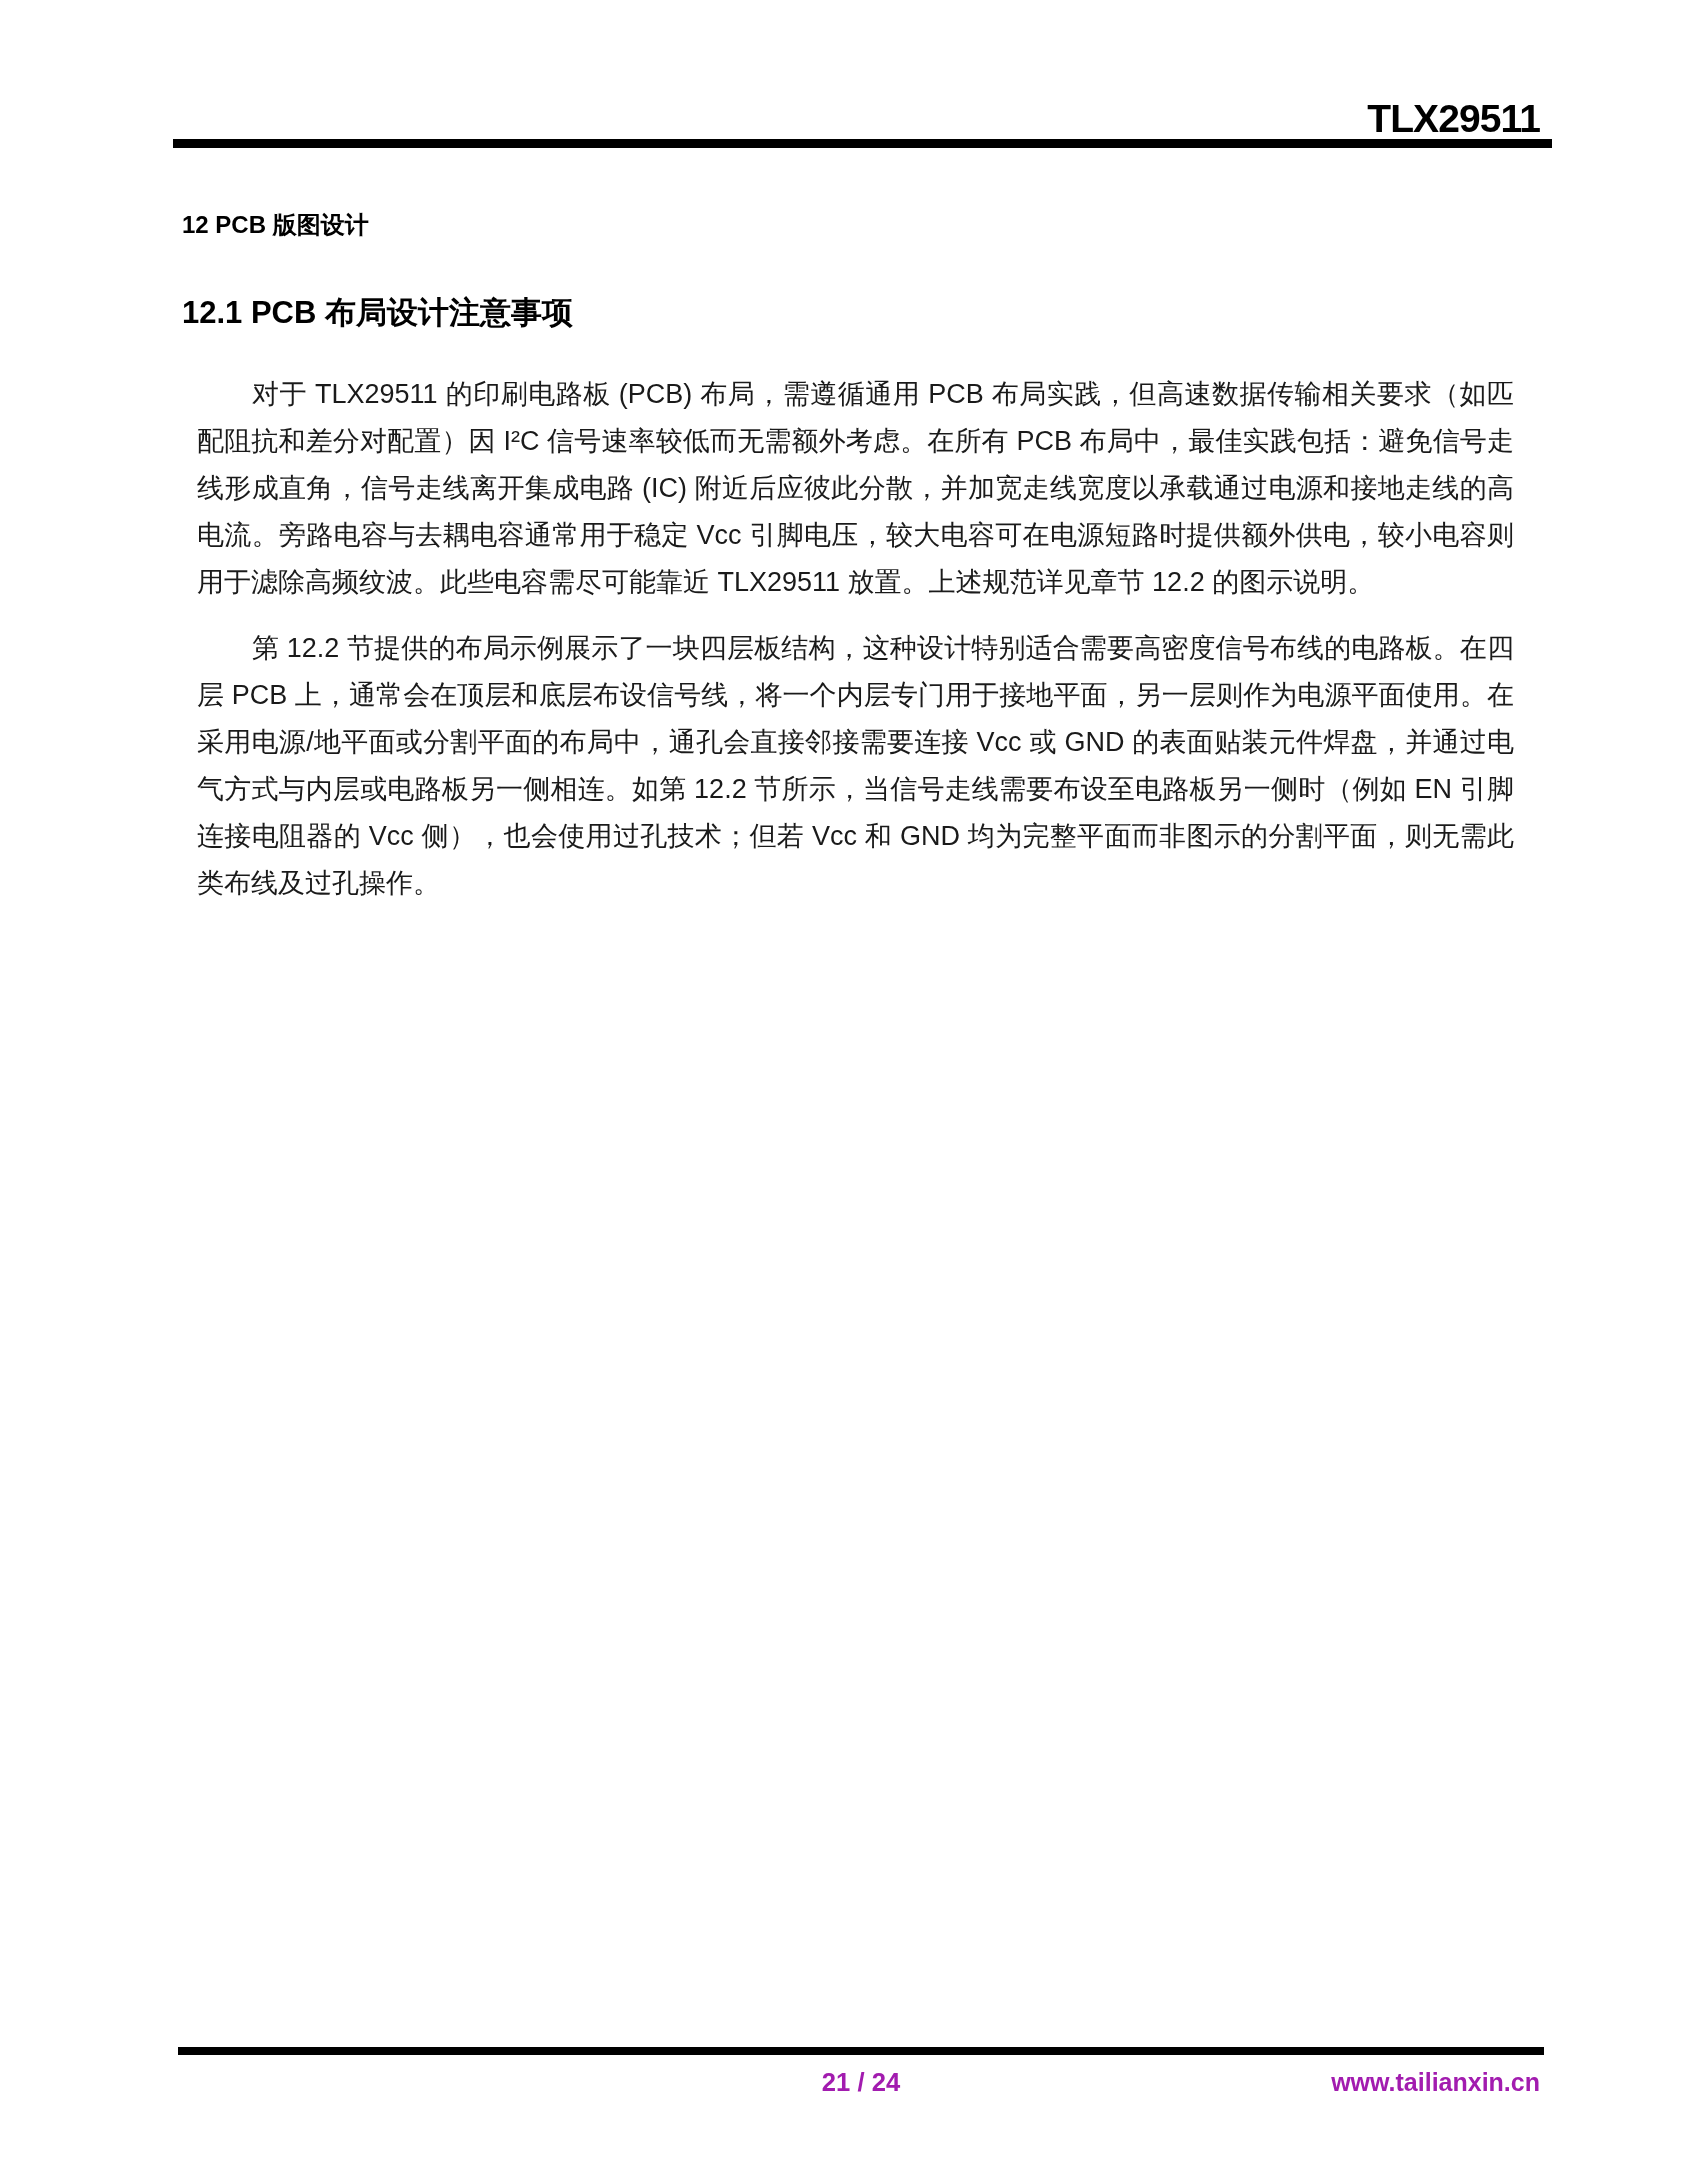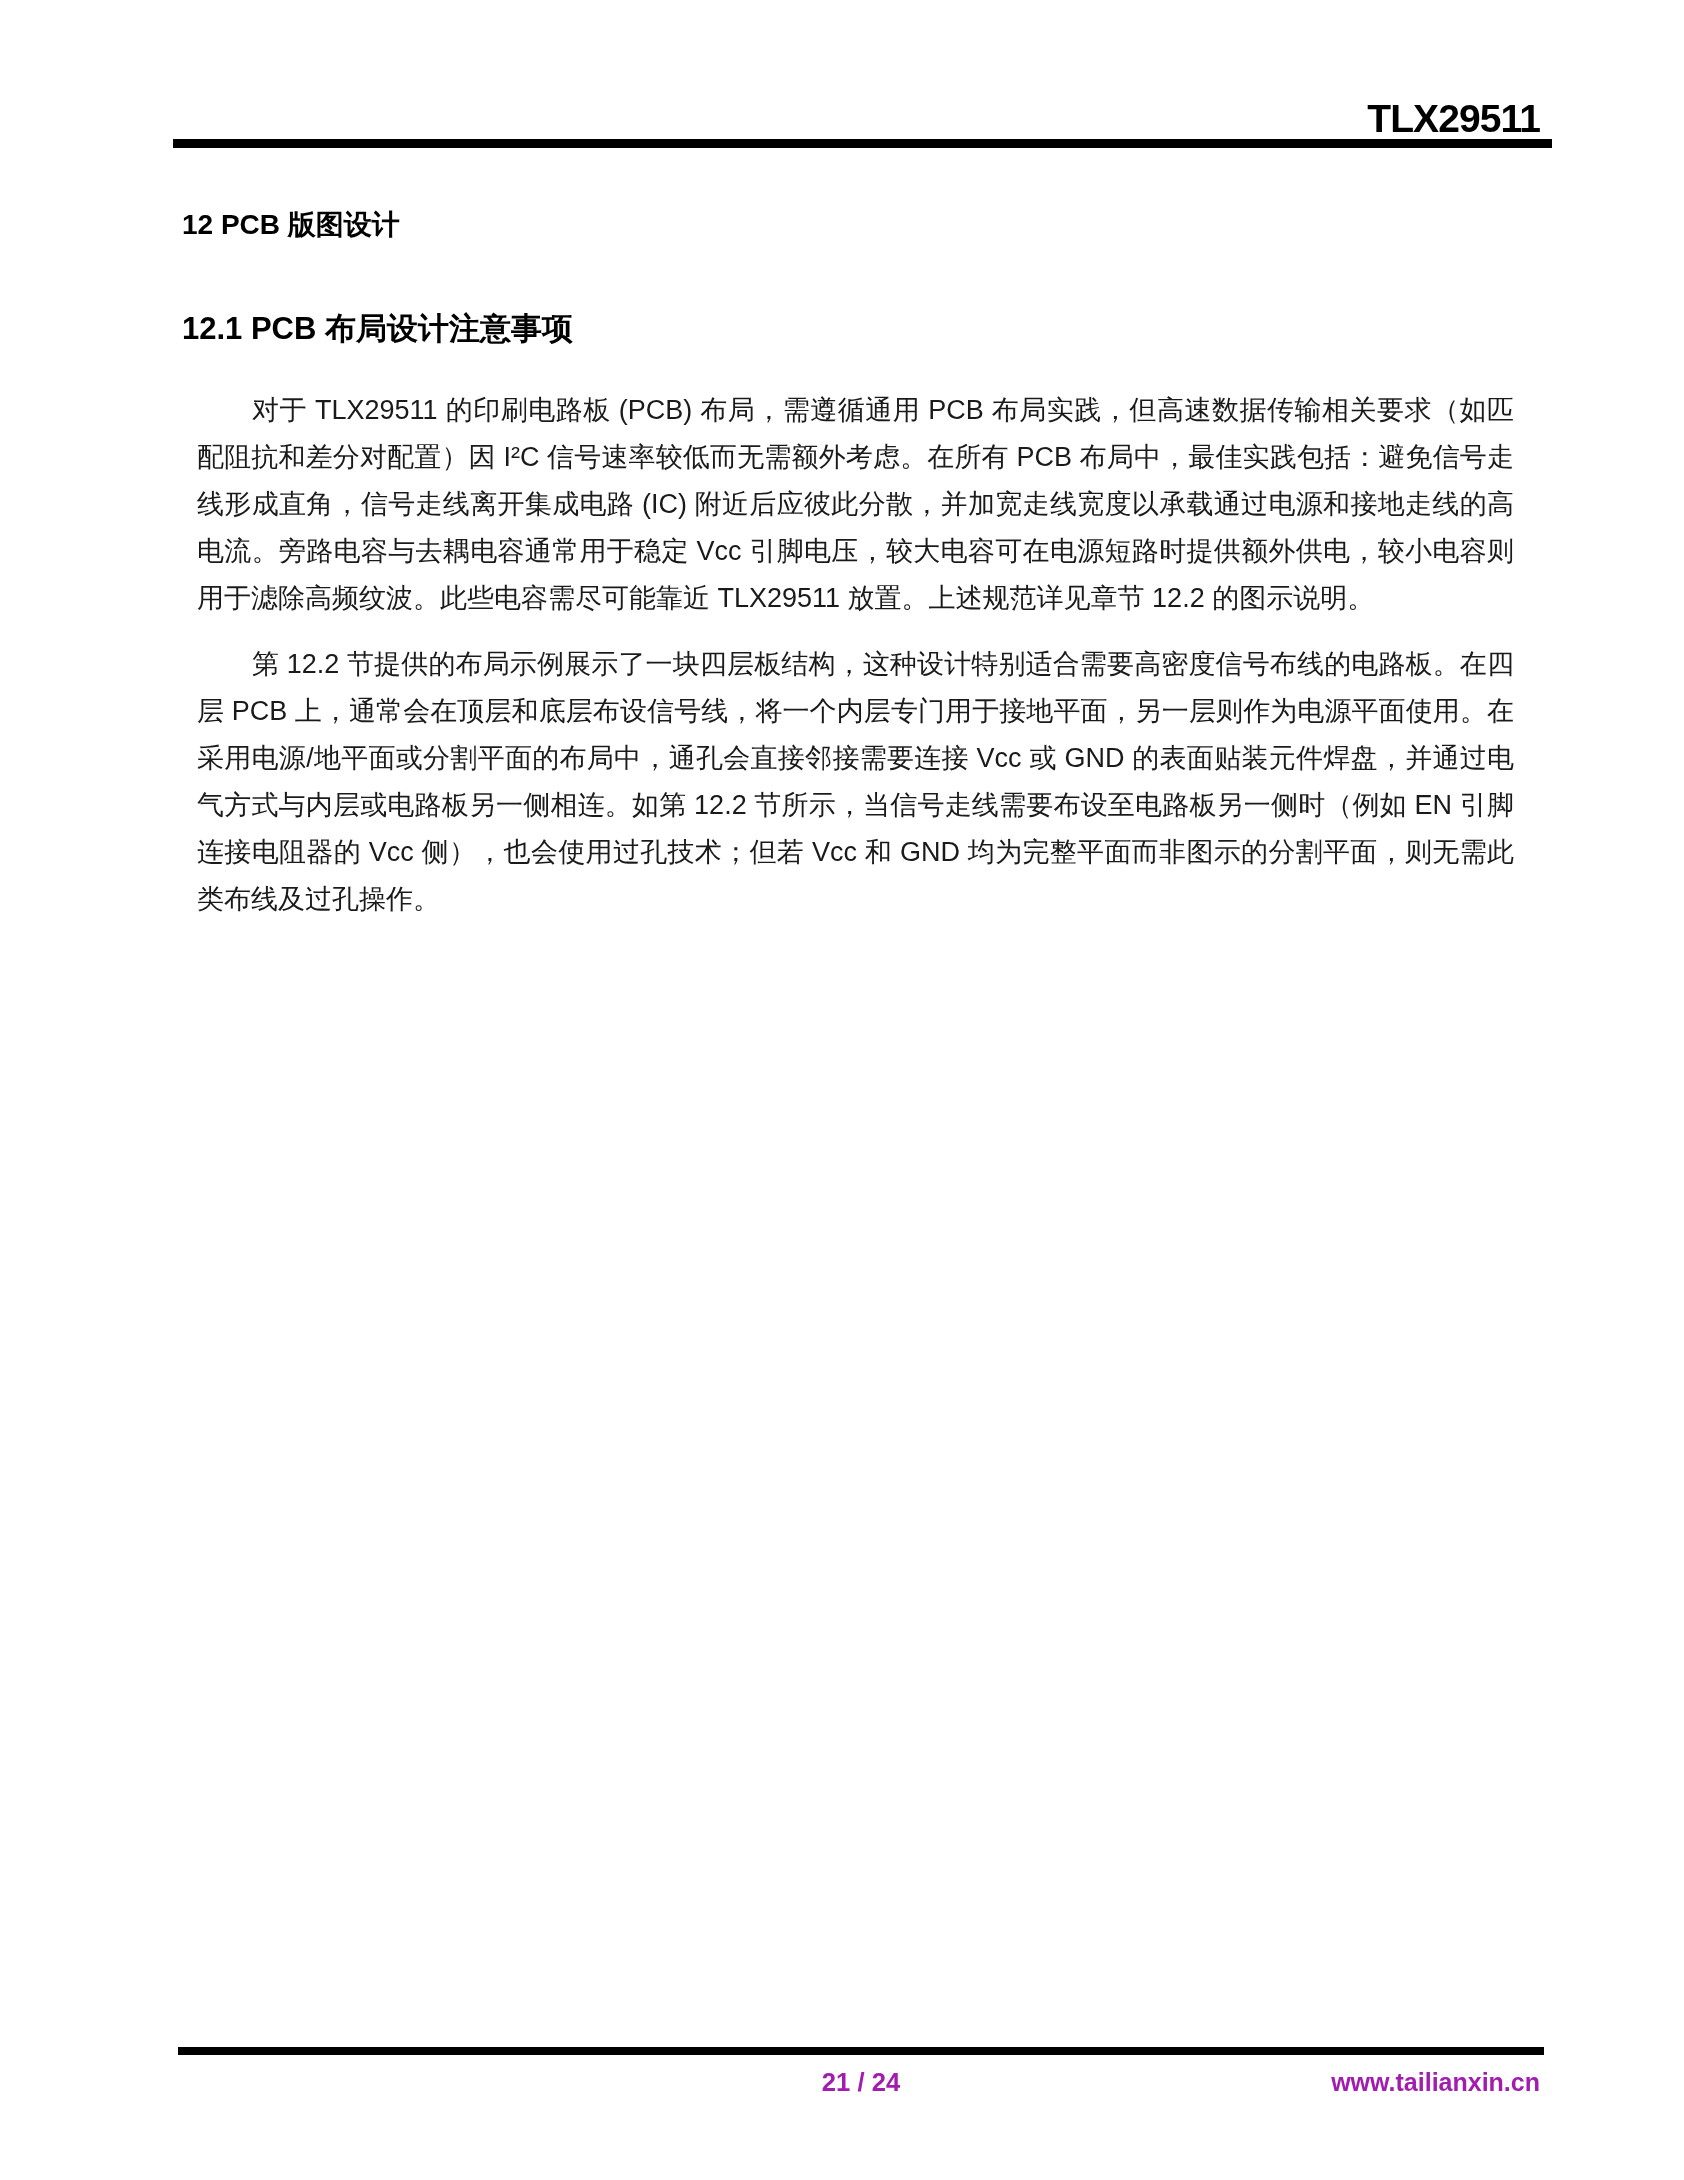--- a/index.html
+++ b/index.html
@@ -39,27 +39,27 @@
 
   
   main {
     position: absolute;
     left: 170px;
     top: 0;
     width: 1363px;
   }
   h1.section-title {
     margin-top: 191px;
-    font-size: 28px;
+    font-size: 24px;
     line-height: 43px;
     font-weight: 700;
     color: #000000;
   }
   h2.subsection-title {
-    margin-top: 56px;
+    margin-top: 40px;
     font-size: 31px;
     line-height: 37px;
     font-weight: 700;
     color: #000000;
   }
   .body-text {
     margin-top: 17px;
     font-size: 27px;
     line-height: 47px;
     color: #1a1a1a;

